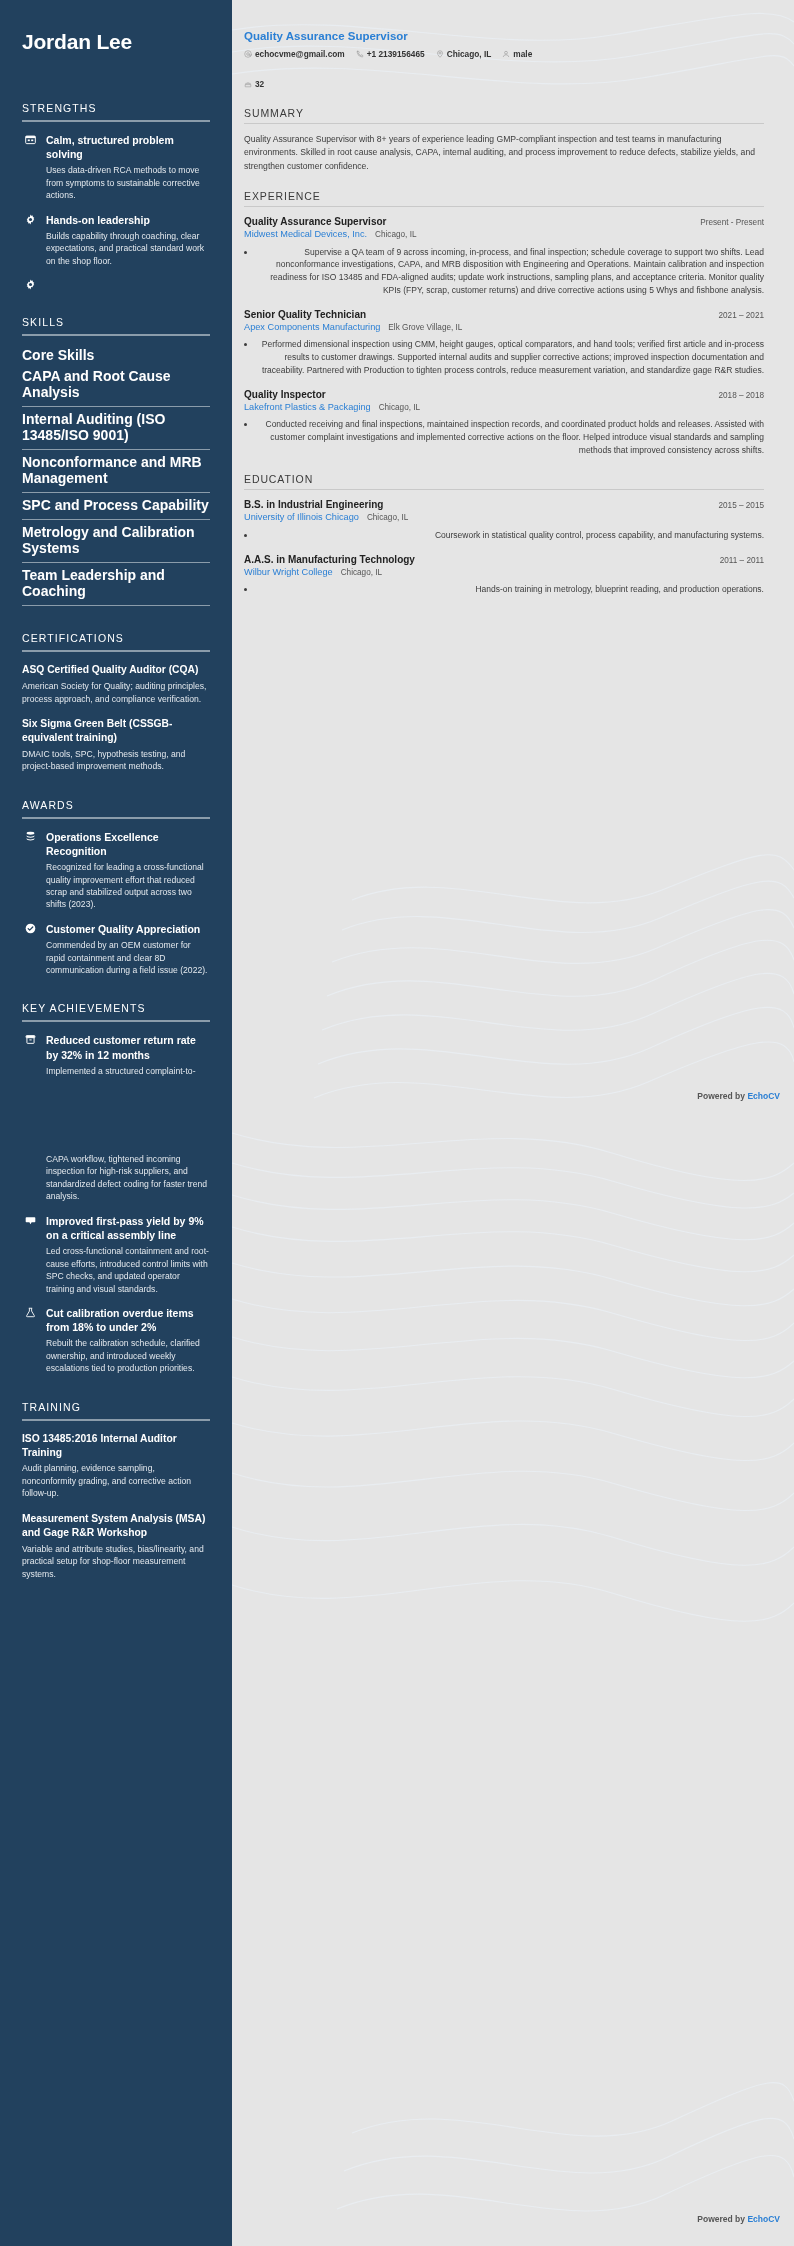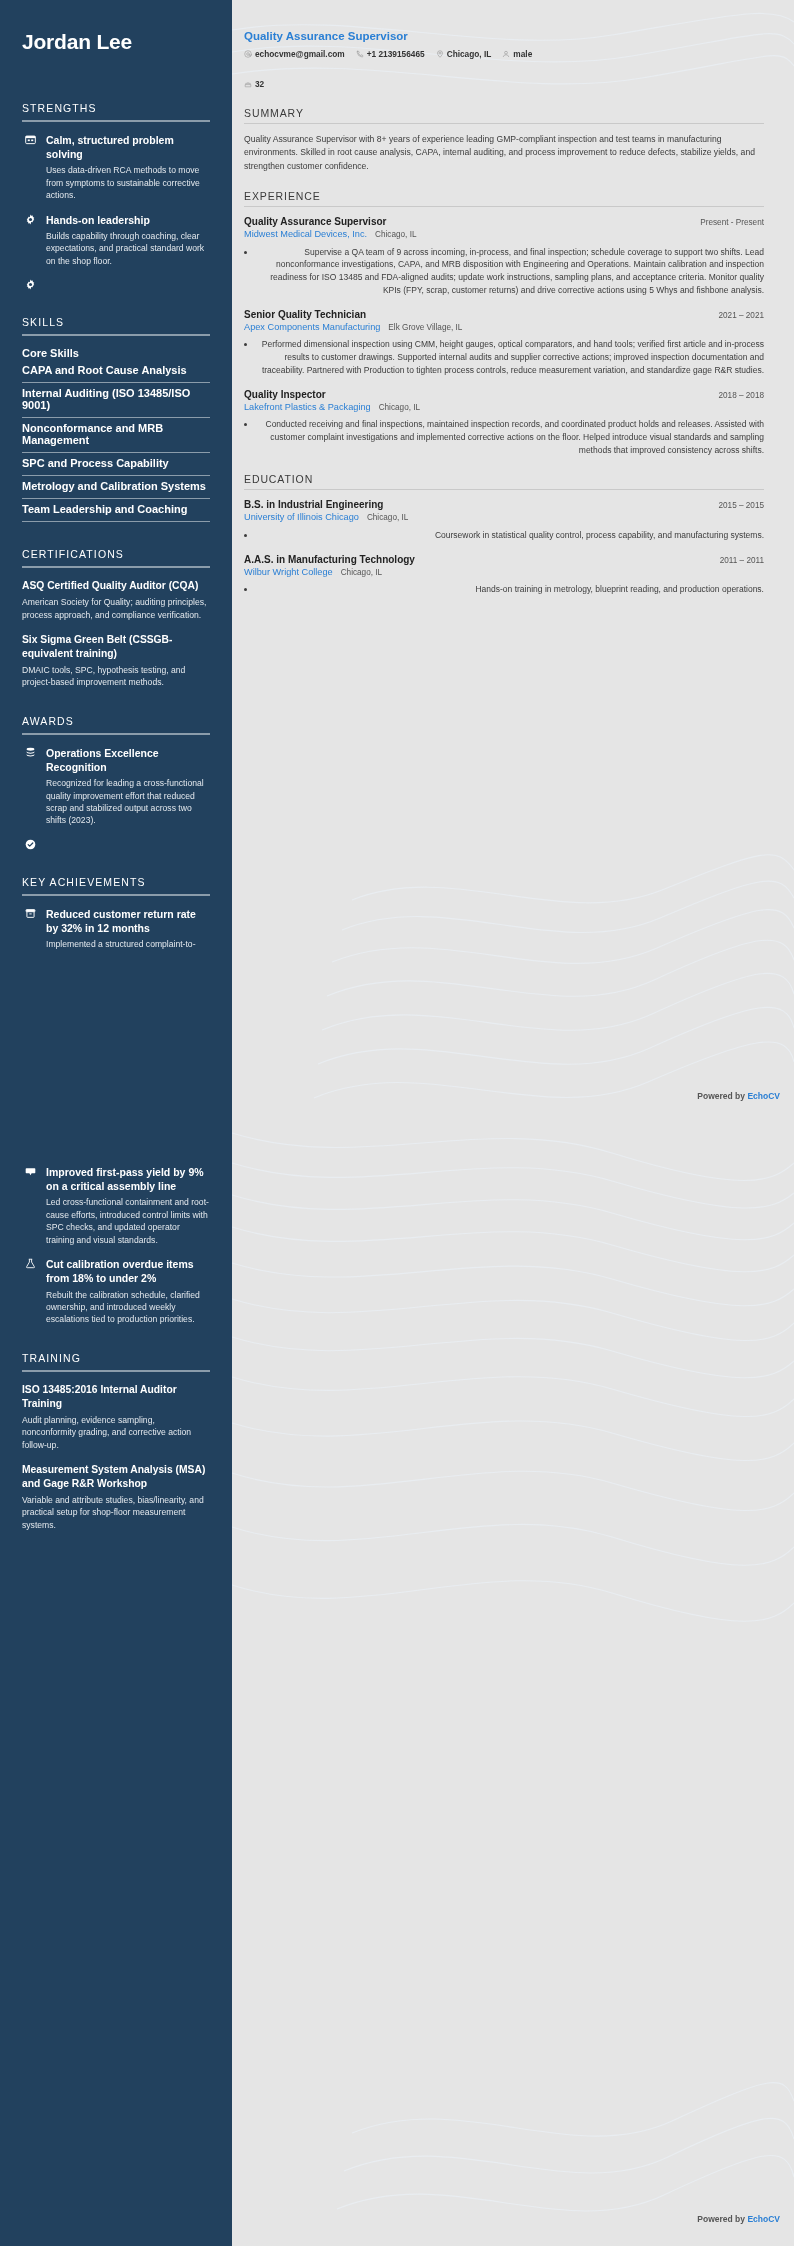--- a/index.html
+++ b/index.html
@@ -79,21 +79,21 @@
     color: #ffffff;
   }
   .item-desc {
     font-size: 8.6px;
     line-height: 1.45;
     color: #e4e9ee;
   }
 
   
   .skill-row {
-    font-size: 11px;
+    font-size: 14px;
     font-weight: bold;
     color: #ffffff;
     padding: 4px 0 6px 0;
     border-bottom: 1.5px solid #8b9cab;
   }
   .skill-row.first { padding-top: 0; }
   .skill-row.nb { border-bottom: none; padding-bottom: 1px; }
 
   
   .cert { margin-bottom: 12px; }
@@ -325,20 +325,24 @@
         </div>
       </div>
 
       <div class="item">
         <span class="item-icon">
           <svg width="11" height="11" viewBox="0 0 16 16">
               <circle cx="8" cy="8" r="7" fill="#ffffff"></circle>
               <path d="M4.6 8.2l2.2 2.2 4.5-4.6" fill="none" stroke="#22415e" stroke-width="1.8" stroke-linecap="round" stroke-linejoin="round"></path>
             </svg>
         </span>
+        <div class="item-body">
+          <div class="item-title">Customer Quality Appreciation</div>
+          <div class="item-desc">Commended by an OEM customer for rapid containment and clear 8D communication during a field issue (2022).</div>
+        </div>
       </div>
     </section>
 
     <section class="side-block">
       <div class="side-sec-title">KEY ACHIEVEMENTS</div>
       <hr class="side-rule">
       <div class="item">
         <span class="item-icon">
           <svg width="11" height="11" viewBox="0 0 16 16" fill="none" stroke="#ffffff" stroke-width="1.4">
               <rect x="1.6" y="2.4" width="12.8" height="3" rx=".7" fill="#ffffff"></rect>
@@ -520,20 +524,23 @@
       <path d="M112 1048 C 224 1002, 336 1082, 436 1034 S 553 986, 562 1016"></path>
       <path d="M105 1086 C 218 1040, 330 1120, 432 1072 S 554 1022, 562 1054"></path>
     </g>
   </svg>
 
   <aside class="sidebar">
 
     <section class="side-block">
       <div class="item">
         <span class="item-icon"></span>
+        <div class="item-body">
+          <div class="item-desc">CAPA workflow, tightened incoming inspection for high-risk suppliers, and standardized defect coding for faster trend analysis.</div>
+        </div>
       </div>
 
       <div class="item">
         <span class="item-icon">
           <svg width="11" height="11" viewBox="0 0 16 16" fill="#ffffff">
               <path d="M2 3.4h12a1 1 0 0 1 1 1v5.2a1 1 0 0 1-1 1H9.6L8 13.4l-1.6-2.8H2a1 1 0 0 1-1-1V4.4a1 1 0 0 1 1-1z"></path>
             </svg>
         </span>
         <div class="item-body">
           <div class="item-title">Improved first-pass yield by 9% on a critical assembly line</div>

